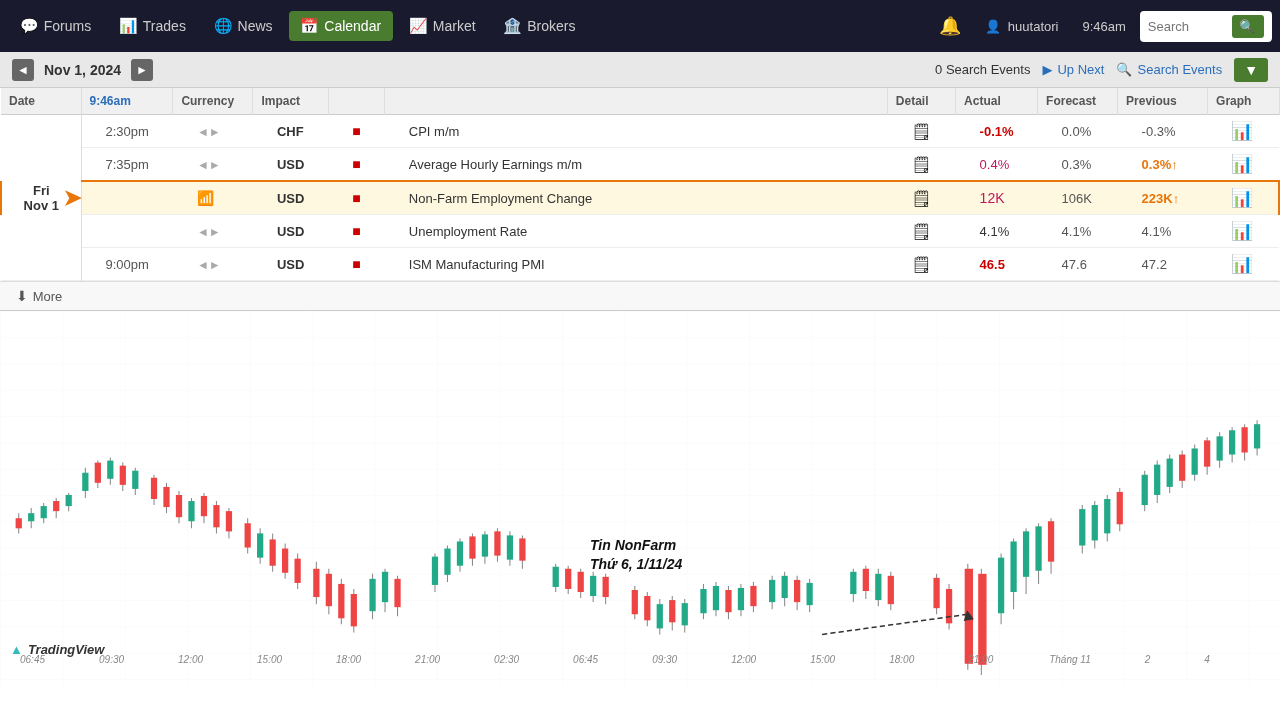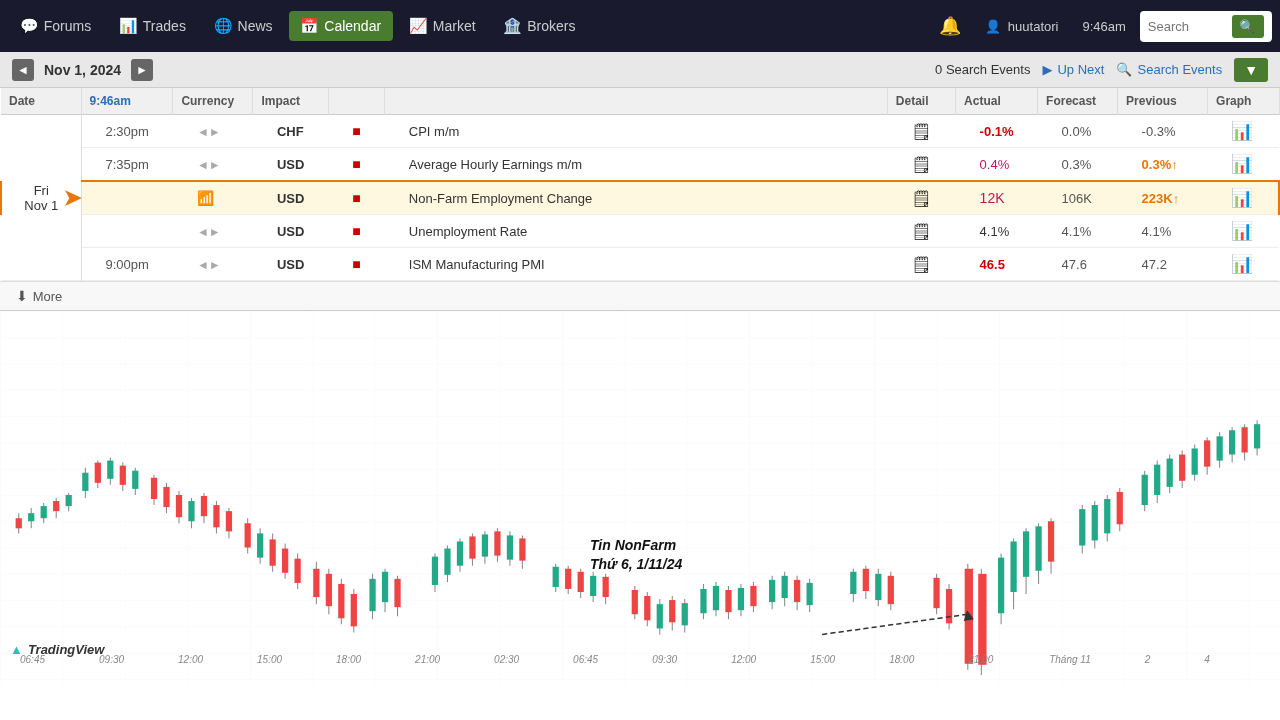--- a/index.html
+++ b/index.html
@@ -351,21 +351,21 @@
         <th style="width:60px;">Detail</th>
         <th style="width:80px;">Actual</th>
         <th style="width:80px;">Forecast</th>
         <th style="width:90px;">Previous</th>
         <th style="width:48px;">Graph</th>
       </tr>
     </thead>
     <tbody>
 
       <tr>
-        <td class="date-group-cell" rowspan="5" style="text-align:center;padding:8px 6px;font-weight:normal;color:#333;border-right:1px solid #ddd;">
+        <td class="date-group-cell" rowspan="5" style="text-align:center;padding:8px 6px;font-weight:bold;color:#333;border-right:1px solid #ddd;">
           <div>Fri</div>
           <div>Nov 1</div>
         </td>
         <td class="time-cell">2:30pm</td>
         <td><span style="color:#aaa;font-size:12px;">◄►</span></td>
         <td class="currency-cell">CHF</td>
         <td><span style="color:#cc0000;font-size:14px;">■</span></td>
         <td class="event-name">CPI m/m</td>
         <td><span style="font-size:16px;cursor:pointer;">🗒</span></td>
         <td><span class="actual-negative">-0.1%</span></td>

